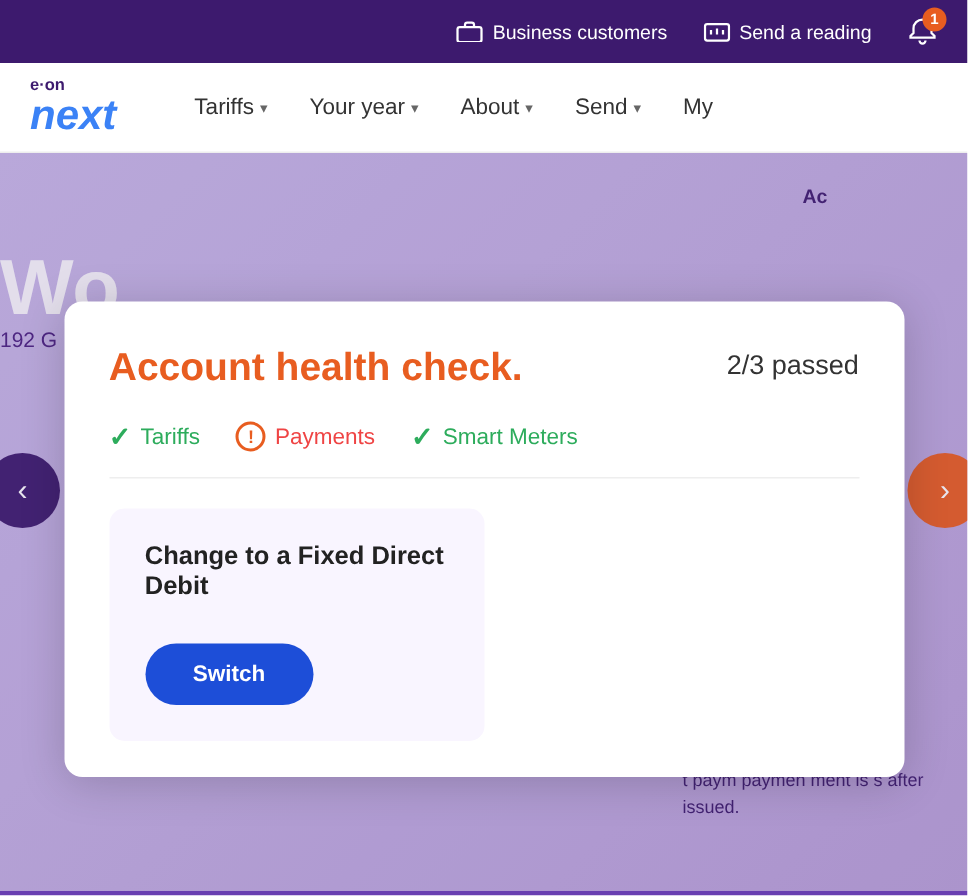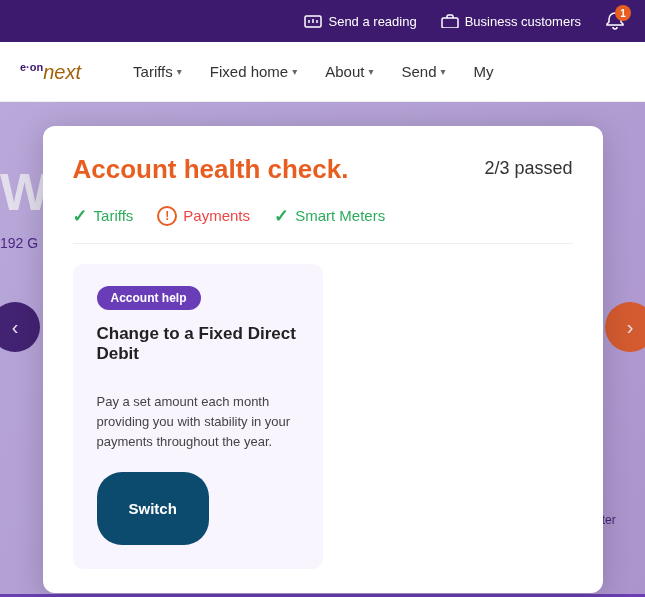--- a/index.html
+++ b/index.html
@@ -41,33 +41,33 @@
     .nav-bar {
       background-color: white;
       height: 60px;
       display: flex;
       align-items: center;
       padding: 0 20px;
       border-bottom: 1px solid #eee;
     }
     .logo {
       display: flex;
-      flex-direction: row;
+      flex-direction: column;
       line-height: 1;
       margin-right: 40px;
     }
     .logo-eon {
       font-size: 11px;
       color: #3d1a6e;
       font-weight: bold;
     }
     .logo-next {
-      font-size: 20px;
-      color: #a16207;
-      font-weight: normal;
+      font-size: 28px;
+      color: #3b82f6;
+      font-weight: bold;
       font-style: italic;
     }
     .nav-items {
       display: flex;
       align-items: center;
       gap: 4px;
       flex: 1;
     }
     .nav-item {
       display: flex;
@@ -105,21 +105,21 @@
       top: 60px;
       left: 0;
       font-size: 52px;
       font-weight: bold;
       color: white;
       opacity: 0.9;
       white-space: nowrap;
     }
     .bg-text-small {
       position: absolute;
-      top: 133px;
+      top: 116px;
       left: 0;
       font-size: 14px;
       color: #4a2080;
     }
 
     
     .right-panel {
       position: absolute;
       right: 0;
       top: 0;
@@ -301,25 +301,25 @@
     }
 
     .card-desc {
       font-size: 13px;
       color: #444;
       line-height: 1.55;
       margin-bottom: 20px;
     }
 
     .switch-btn {
-      background: #0c4a6e;
+      background: #1d4ed8;
       color: white;
       border: none;
       border-radius: 25px;
-      padding: 28px 32px;
+      padding: 12px 32px;
       font-size: 15px;
       font-weight: bold;
       cursor: pointer;
     }
 
     
     .notif-badge {
       position: relative;
       display: inline-flex;
       align-items: center;
@@ -337,61 +337,61 @@
       display: flex;
       align-items: center;
       justify-content: center;
       font-weight: bold;
     }
   </style>
 </head>
 <body>
 
 <div class="top-bar">
+  <div class="top-bar-item">
+    <div class="top-bar-icon">
+      <svg width="18" height="14" viewBox="0 0 18 14" fill="none">
+        <rect x="1" y="4" width="16" height="10" rx="1.5" stroke="white" stroke-width="1.5"></rect>
+        <path d="M6 4V2.5C6 1.67 6.67 1 7.5 1h3C11.33 1 12 1.67 12 2.5V4" stroke="white" stroke-width="1.5"></path>
+      </svg>
+    </div>
+    <span>Business customers</span>
+  </div>
   <div class="top-bar-item">
     <div class="top-bar-icon">
       <svg width="18" height="14" viewBox="0 0 18 14" fill="none">
         <rect x="1" y="2" width="16" height="11" rx="1.5" stroke="white" stroke-width="1.5"></rect>
         <line x1="5" y1="6" x2="5" y2="9" stroke="white" stroke-width="1.5"></line>
         <line x1="9" y1="5" x2="9" y2="9" stroke="white" stroke-width="1.5"></line>
         <line x1="13" y1="6" x2="13" y2="9" stroke="white" stroke-width="1.5"></line>
       </svg>
     </div>
     <span>Send a reading</span>
   </div>
-  <div class="top-bar-item">
-    <div class="top-bar-icon">
-      <svg width="18" height="14" viewBox="0 0 18 14" fill="none">
-        <rect x="1" y="4" width="16" height="10" rx="1.5" stroke="white" stroke-width="1.5"></rect>
-        <path d="M6 4V2.5C6 1.67 6.67 1 7.5 1h3C11.33 1 12 1.67 12 2.5V4" stroke="white" stroke-width="1.5"></path>
-      </svg>
-    </div>
-    <span>Business customers</span>
-  </div>
   <div class="top-bar-item notif-badge">
     <svg width="20" height="20" viewBox="0 0 20 20" fill="none">
       <path d="M10 2a6 6 0 00-6 6v3l-2 2v1h16v-1l-2-2V8a6 6 0 00-6-6z" stroke="white" stroke-width="1.5" fill="none"></path>
       <path d="M8 16a2 2 0 004 0" stroke="white" stroke-width="1.5" fill="none"></path>
     </svg>
     <div class="badge-count">1</div>
   </div>
 </div>
 
 <div class="nav-bar">
   <div class="logo">
     <span class="logo-eon">e·on</span>
     <span class="logo-next">next</span>
   </div>
   <div class="nav-items">
     <div class="nav-item">
       <span>Tariffs</span>
       <span class="nav-chevron">▾</span>
     </div>
     <div class="nav-item">
-      <span>Fixed home</span>
+      <span>Your year</span>
       <span class="nav-chevron">▾</span>
     </div>
     <div class="nav-item">
       <span>About</span>
       <span class="nav-chevron">▾</span>
     </div>
     <div class="nav-item">
       <span>Send</span>
       <span class="nav-chevron">▾</span>
     </div>
@@ -445,20 +445,18 @@
           <span class="check-warning">Payments</span>
         </div>
 
         <div class="check-item">
           <span class="check-icon-green">✓</span>
           <span class="check-green">Smart Meters</span>
         </div>
       </div>
 
       <div class="card">
-        <div class="card-badge">Account help</div>
         <div class="card-title">Change to a Fixed Direct Debit</div>
-        <div class="card-desc">Pay a set amount each month providing you with stability in your payments throughout the year.</div>
         <button class="switch-btn">Switch</button>
       </div>
     </div>
   </div>
 </div>
 
 </body></html>

